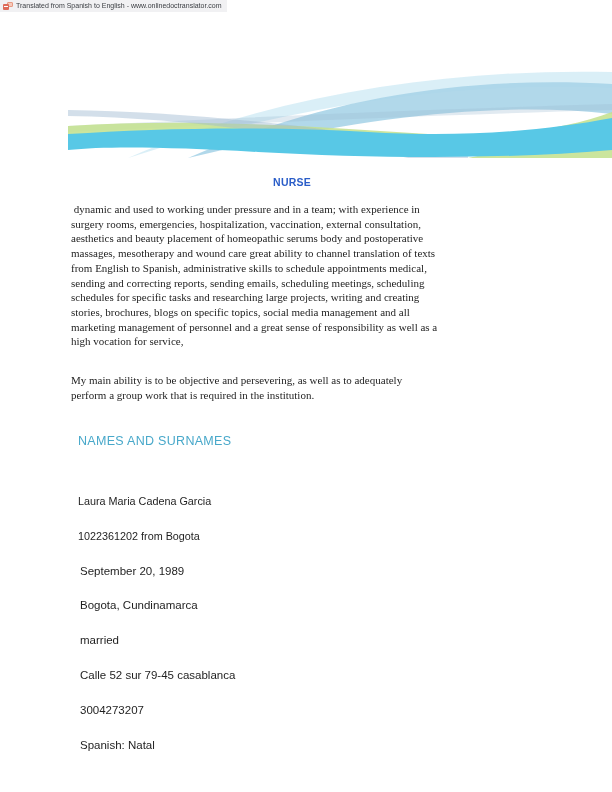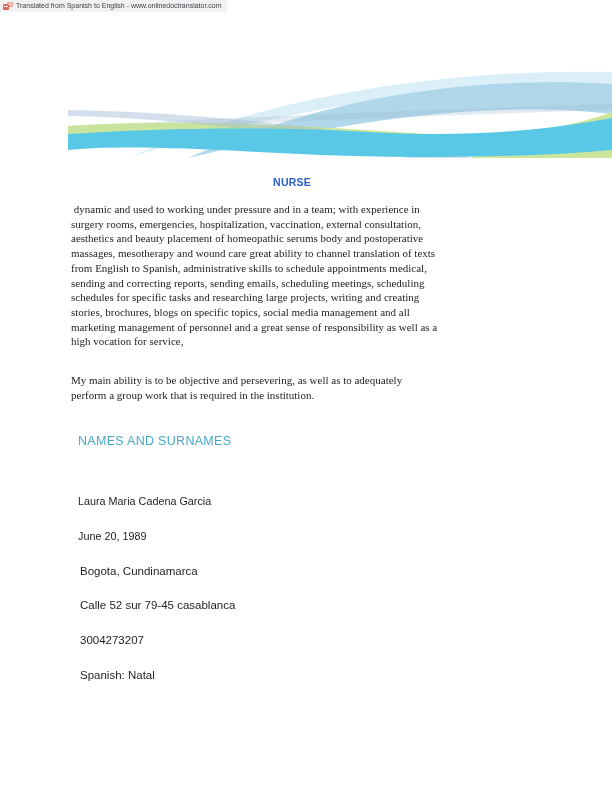--- a/index.html
+++ b/index.html
@@ -112,20 +112,22 @@
 marketing management of personnel and a great sense of responsibility as well as a
 high vocation for service,</div>
 
   <div class="para p2">My main ability is to be objective and persevering, as well as to adequately
 perform a group work that is required in the institution.</div>
 
   <div class="section-heading">NAMES AND SURNAMES</div>
 
   <div class="details">
     <div class="line">Laura Maria Cadena Garcia</div>
-    <div class="line">June 20, 1989</div>
+    <div class="line">1022361202 from Bogota</div>
+    <div class="line">September 20, 1989</div>
     <div class="line">Bogota, Cundinamarca</div>
+    <div class="line">married</div>
     <div class="line">Calle 52 sur 79-45 casablanca</div>
     <div class="line">3004273207</div>
     <div class="line">Spanish: Natal</div>
   </div>
 
 </div>
 
 </body></html>

